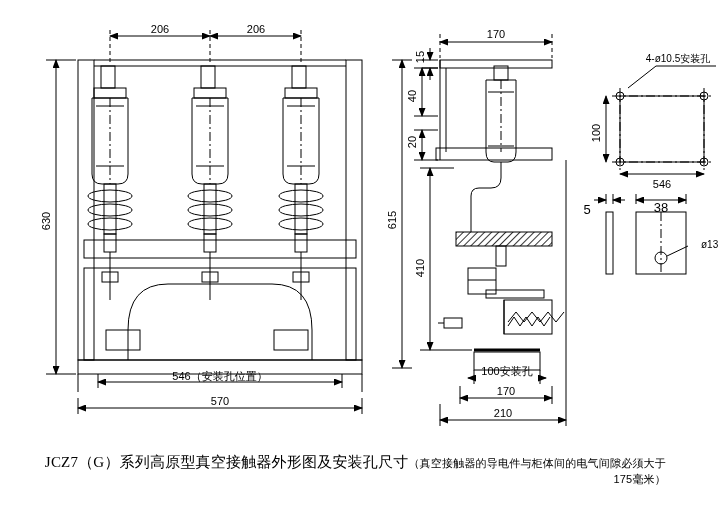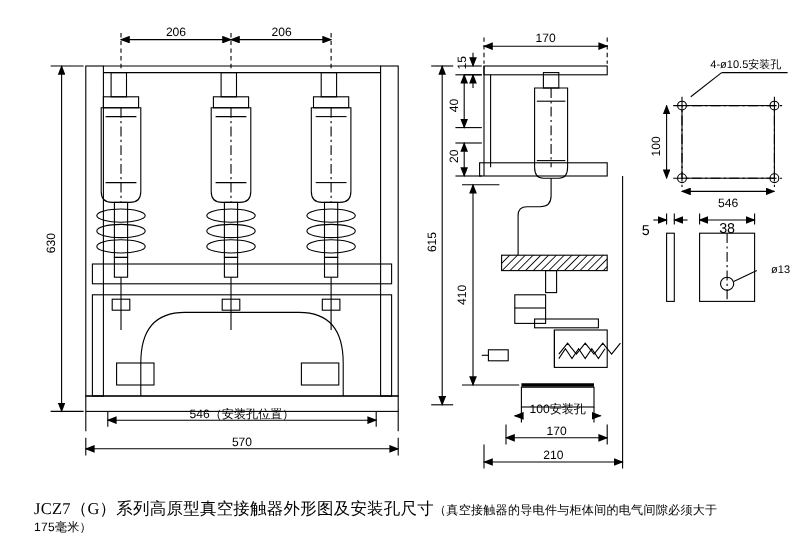--- a/index.html
+++ b/index.html
@@ -4,21 +4,21 @@
 <style>
   html,body{margin:0;padding:0;}
   body{
     width:726px;height:509px;background:#ffffff;
     font-family:"Liberation Sans","DejaVu Sans",sans-serif;
     color:#000;overflow:hidden;position:relative;
   }
   #stage{position:absolute;left:16px;top:0;width:650px;height:509px;}
   svg{position:absolute;left:0;top:0;}
   .cap{
-    position:absolute;left:0;right:0;bottom:22px;text-align:left;
+    position:absolute;left:0;right:0;bottom:22px;text-align:right;
     font-size:12px;letter-spacing:.2px;padding-left:15px;
   }
   .cap .big{font-size:15px;font-family:"Liberation Serif","DejaVu Serif",serif;}
   .cap .sm{font-size:11px;}
 </style>
 </head>
 <body>
 
 <div id="stage">
 

